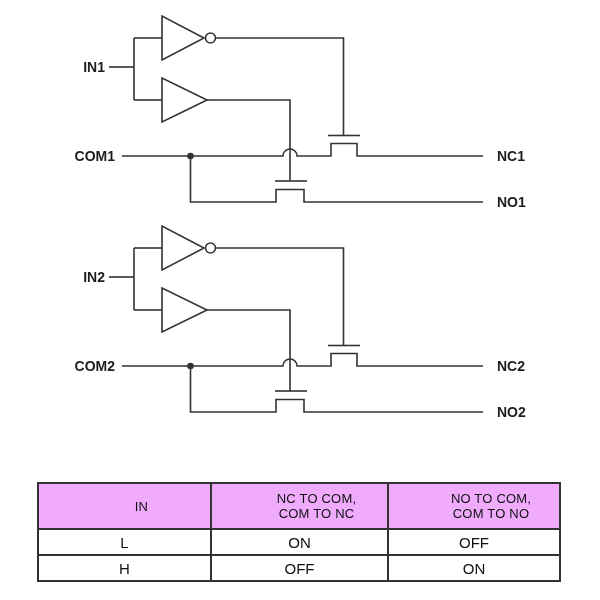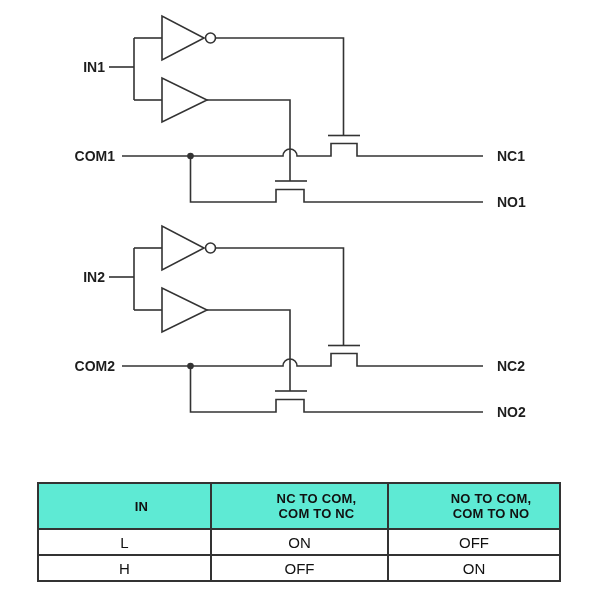--- a/index.html
+++ b/index.html
@@ -15,21 +15,21 @@
   }
   .truth-table-wrap{position:absolute;left:37px;top:482px;}
   table.truth{
     border-collapse:collapse;table-layout:fixed;width:522px;
     font-family:"Liberation Sans",sans-serif;color:#111;
   }
   table.truth th, table.truth td{
     border:2px solid #333333;text-align:center;vertical-align:middle;padding:0;
   }
   table.truth th{
-    background:#5eead4;font-size:13px;font-weight:bold;line-height:15px;
+    background:#f0abfc;font-size:13px;font-weight:normal;line-height:15px;
     height:44px;white-space:pre-line;letter-spacing:0.2px;padding-left:34px;
   }
   table.truth td{
     background:#ffffff;font-size:15px;font-weight:normal;height:24px;
   }
 </style>
 </head>
 <body>
 
 <div class="canvas">

